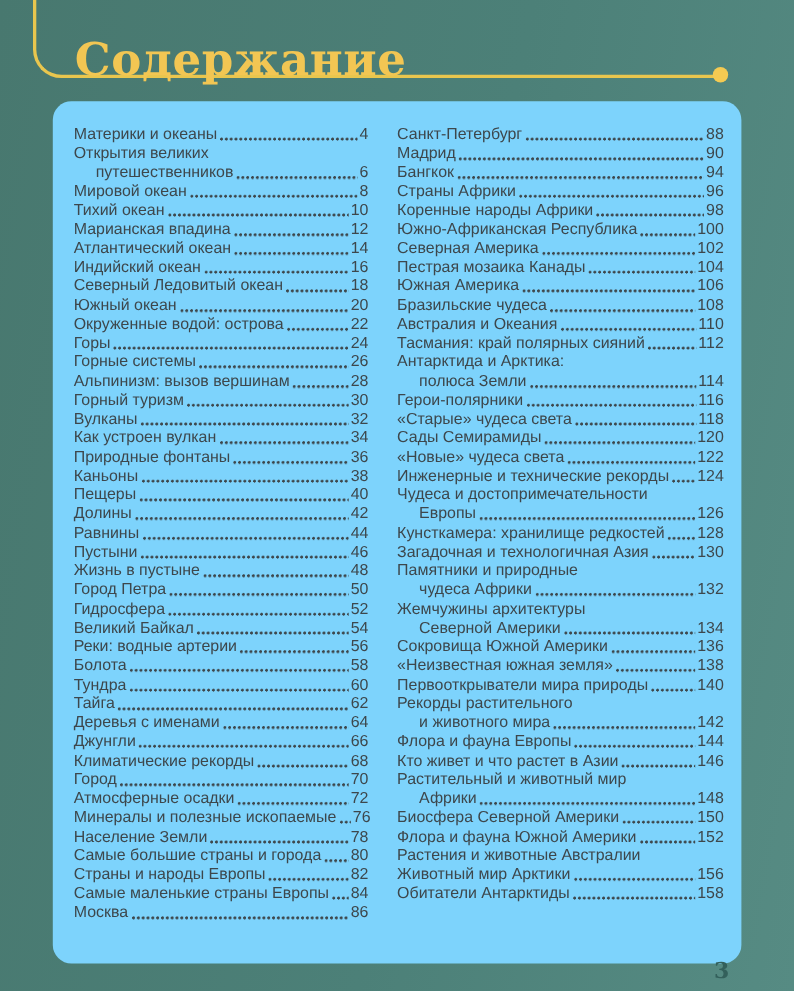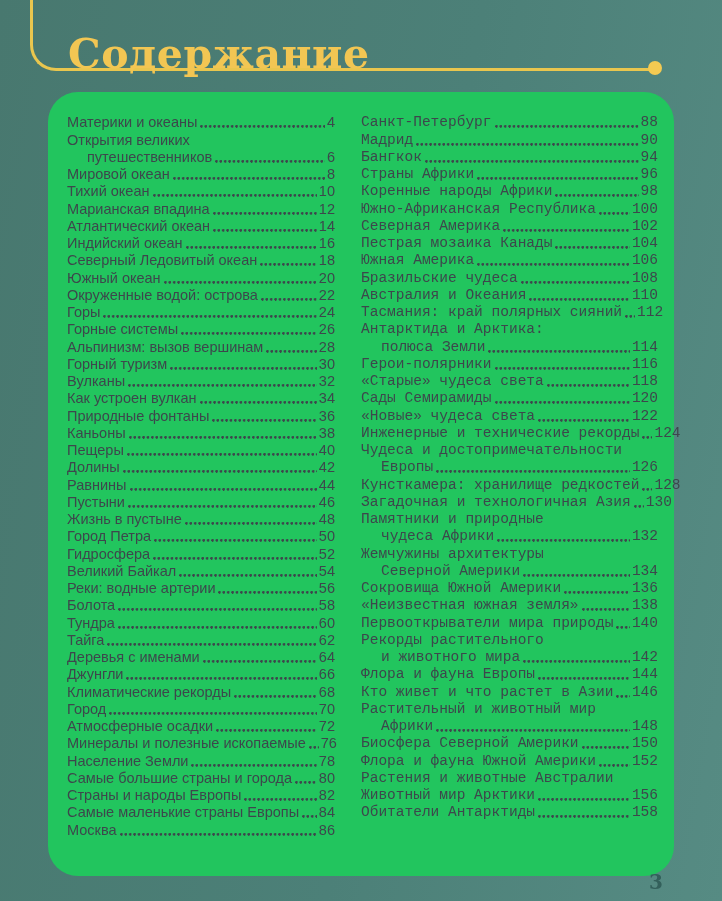--- a/index.html
+++ b/index.html
@@ -20,27 +20,27 @@
     border-radius:50%;background:#f4ca52;
   }
   .title{
     position:absolute;left:68px;top:3px;
     font-family:"DejaVu Serif","Liberation Serif",serif;
     font-weight:bold;font-size:41px;letter-spacing:0.5px;
     color:#f2c653;
   }
   .panel{
     position:absolute;left:48px;top:92px;width:626px;height:784px;
-    background:#22c55e;border-radius:30px;
+    background:#7dd3fc;border-radius:17px;
     box-sizing:border-box;padding:21px 16px 0 19px;
     display:flex;
   }
   .col{color:#3d474c;font-size:14.5px;}
   .col-left{width:268px;margin-right:26px;flex:none;}
-  .col-right{flex:1;min-width:0;font-family:Liberation Mono, monospace;}
+  .col-right{flex:1;min-width:0;}
   .row{display:flex;align-items:flex-end;height:17.26px;white-space:nowrap;}
   .row .label{flex:none;}
   .row.wrap .label{padding-left:20px;margin-top:28px;}
   .leader{
     flex:1;min-width:10px;height:3px;margin:0 2px 2px 3px;
     background-image:radial-gradient(circle at 1.4px 1.4px,#3d474c 1.15px,transparent 1.5px);
     background-size:4.4px 3px;background-repeat:repeat-x;
   }
   .num{flex:none;}
   .folio{

